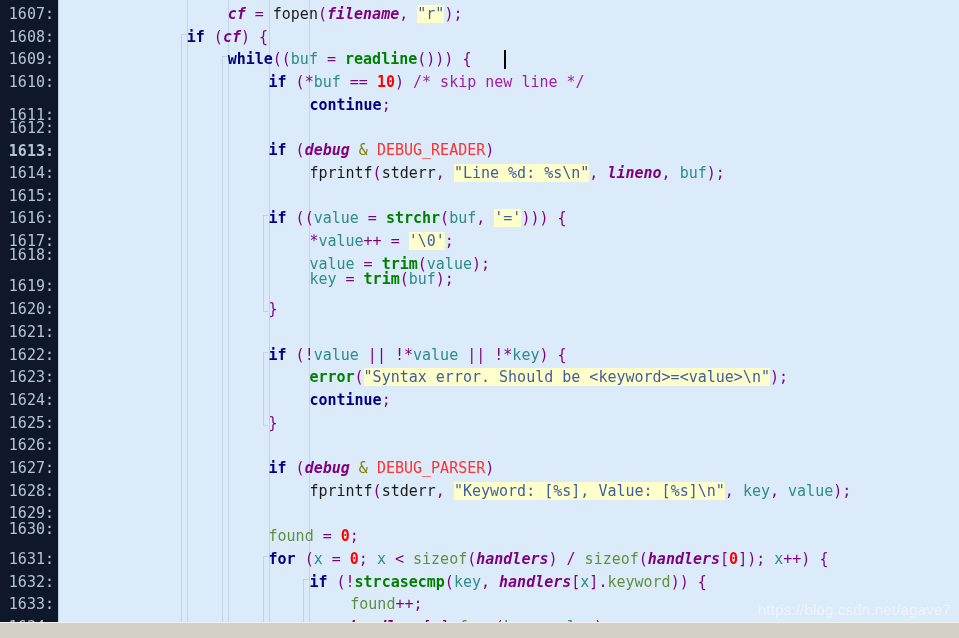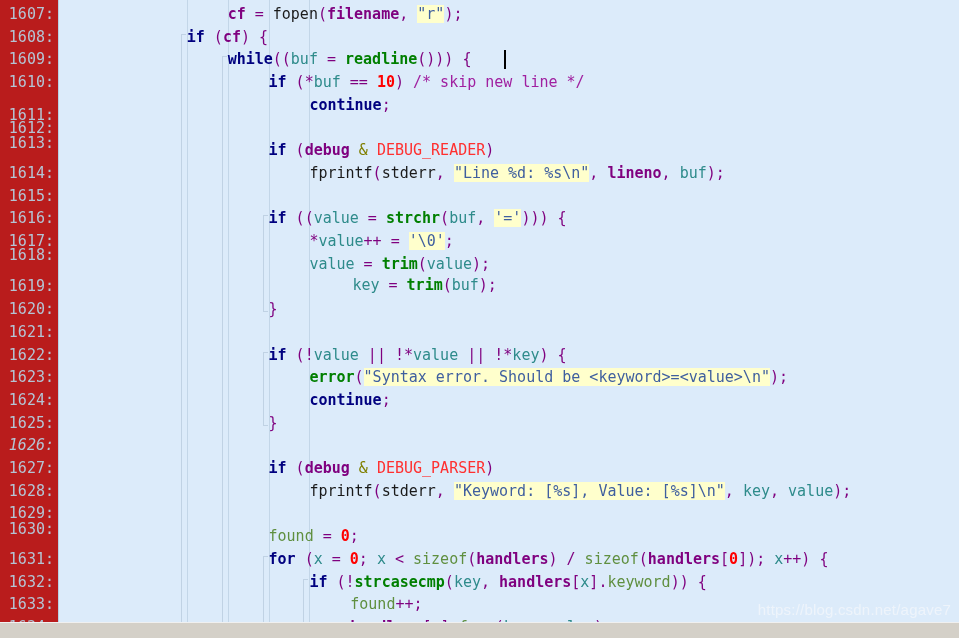--- a/index.html
+++ b/index.html
@@ -16,21 +16,21 @@
     font-size: 15px;
     overflow: hidden;
     box-sizing: border-box;
   }
   
   #gutter {
     position: absolute;
     left: 0; top: 0;
     width: 59px;
     height: 622px;
-    background: #b91c1c;
+    background: #0f172a;
     border-right: 1px solid #b8cfe4;
     box-sizing: border-box;
     padding-left: 27px;
   }
   .lnum {
     position: absolute;
     right: 4px;
     height: 22.7px;
     line-height: 22.7px;
     color: #b4c4d4;
@@ -68,21 +68,21 @@
     position: absolute;
     border-left: 1px solid #c0d2e4;
     border-top: 1px solid #c0d2e4;
     border-bottom: 1px solid #c0d2e4;
     width: 5px;
     box-sizing: border-box;
   }
   
   .kw   { color: #00007f; font-weight: bold; }
   .fn   { color: #007f00; font-weight: bold; }
-  .var  { color: #7f007f; font-weight: bold; }
+  .var  { color: #7f007f; font-weight: bold; font-style: italic; }
   .id   { color: #2e8b8b; }
   .gid  { color: #5f8f3f; }
   .num  { color: #ff0000; font-weight: bold; }
   .str  { color: #3f5f9f; background: #ffffcc; }
   .cmt  { color: #a020a0; }
   .op   { color: #7f007f; }
   .pln  { color: #1a1a1a; }
   .mac  { color: #ff3030; }
   .amp  { color: #7f7f00; }
   
@@ -126,34 +126,34 @@
 
 <div id="editor">
 
   <div id="gutter">
       <div class="lnum" style="top: 3px;">1607:</div>
       <div class="lnum" style="top: 25.7px;">1608:</div>
       <div class="lnum" style="top: 48.4px;">1609:</div>
       <div class="lnum" style="top: 71.1px;">1610:</div>
       <div class="lnum" style="top: 93.8px; margin-top: 10px;">1611:</div>
       <div class="lnum" style="top: 116.5px;">1612:</div>
-      <div class="lnum" style="top: 132px;">1613:</div>
+      <div class="lnum" style="top: 140px; font-weight: bold;">1613:</div>
       <div class="lnum" style="top: 161.9px;">1614:</div>
       <div class="lnum" style="top: 184.6px;">1615:</div>
       <div class="lnum" style="top: 207.3px;">1616:</div>
       <div class="lnum" style="top: 230px;">1617:</div>
       <div class="lnum" style="top: 244px;">1618:</div>
       <div class="lnum" style="top: 275.4px;">1619:</div>
       <div class="lnum" style="top: 298.1px;">1620:</div>
       <div class="lnum" style="top: 320.8px;">1621:</div>
       <div class="lnum" style="top: 343.5px;">1622:</div>
       <div class="lnum" style="top: 366.2px;">1623:</div>
       <div class="lnum" style="top: 388.9px;">1624:</div>
       <div class="lnum" style="top: 411.6px;">1625:</div>
-      <div class="lnum" style="top: 434.3px; font-style: italic;">1626:</div>
+      <div class="lnum" style="top: 434.3px;">1626:</div>
       <div class="lnum" style="top: 457px;">1627:</div>
       <div class="lnum" style="top: 479.7px;">1628:</div>
       <div class="lnum" style="top: 502.4px;">1629:</div>
       <div class="lnum" style="top: 518px;">1630:</div>
       <div class="lnum" style="top: 547.8px;">1631:</div>
       <div class="lnum" style="top: 570.5px;">1632:</div>
       <div class="lnum" style="top: 593.2px;">1633:</div>
       <div class="lnum" style="top: 615.9px;">1634:</div>
     </div>
 
@@ -178,21 +178,21 @@
         <div class="code-line" style="top: 48.4px; left: 167.64px;"><span class="kw">while</span><span class="op">((</span><span class="id">buf</span><span class="pln"> </span><span class="op">=</span><span class="pln"> </span><span class="fn">readline</span><span class="op">()))</span><span class="pln"> </span><span class="op">{</span></div>
         <div class="code-line" style="top: 71.1px; left: 208.52px;"><span class="kw">if</span><span class="pln"> </span><span class="op">(*</span><span class="id">buf</span><span class="pln"> </span><span class="op">==</span><span class="pln"> </span><span class="num">10</span><span class="op">)</span><span class="pln"> </span><span class="cmt">/* skip new line */</span></div>
         <div class="code-line" style="top: 93.8px; left: 249.4px;"><span class="kw">continue</span><span class="op">;</span></div>
         <div class="code-line" style="top: 116.5px; left: 45px;"></div>
         <div class="code-line" style="top: 139.2px; left: 208.52px;"><span class="kw">if</span><span class="pln"> </span><span class="op">(</span><span class="var">debug</span><span class="pln"> </span><span class="amp">&amp;</span><span class="pln"> </span><span class="mac">DEBUG_READER</span><span class="op">)</span></div>
         <div class="code-line" style="top: 161.9px; left: 249.4px;"><span class="pln">fprintf</span><span class="op">(</span><span class="pln">stderr</span><span class="op">,</span><span class="pln"> </span><span class="str">"Line %d: %s\n"</span><span class="op">,</span><span class="pln"> </span><span class="var">lineno</span><span class="op">,</span><span class="pln"> </span><span class="id">buf</span><span class="op">);</span></div>
         <div class="code-line" style="top: 184.6px; left: 45px;"></div>
         <div class="code-line" style="top: 207.3px; left: 208.52px;"><span class="kw">if</span><span class="pln"> </span><span class="op">((</span><span class="id">value</span><span class="pln"> </span><span class="op">=</span><span class="pln"> </span><span class="fn">strchr</span><span class="op">(</span><span class="id">buf</span><span class="op">,</span><span class="pln"> </span><span class="str">'='</span><span class="op">)))</span><span class="pln"> </span><span class="op">{</span></div>
         <div class="code-line" style="top: 230px; left: 249.4px;"><span class="op">*</span><span class="id">value</span><span class="op">++</span><span class="pln"> </span><span class="op">=</span><span class="pln"> </span><span class="str">'\0'</span><span class="op">;</span></div>
         <div class="code-line" style="top: 252.7px; left: 249.4px;"><span class="id">value</span><span class="pln"> </span><span class="op">=</span><span class="pln"> </span><span class="fn">trim</span><span class="op">(</span><span class="id">value</span><span class="op">);</span></div>
-        <div class="code-line" style="top: 274px; left: 249.4px; padding-left: 43px;"><span class="id">key</span><span class="pln"> </span><span class="op">=</span><span class="pln"> </span><span class="fn">trim</span><span class="op">(</span><span class="id">buf</span><span class="op">);</span></div>
+        <div class="code-line" style="top: 268px; left: 249.4px;"><span class="id">key</span><span class="pln"> </span><span class="op">=</span><span class="pln"> </span><span class="fn">trim</span><span class="op">(</span><span class="id">buf</span><span class="op">);</span></div>
         <div class="code-line" style="top: 298.1px; left: 208.52px;"><span class="op">}</span></div>
         <div class="code-line" style="top: 320.8px; left: 45px;"></div>
         <div class="code-line" style="top: 343.5px; left: 208.52px;"><span class="kw">if</span><span class="pln"> </span><span class="op">(!</span><span class="id">value</span><span class="pln"> </span><span class="op">||</span><span class="pln"> </span><span class="op">!*</span><span class="id">value</span><span class="pln"> </span><span class="op">||</span><span class="pln"> </span><span class="op">!*</span><span class="id">key</span><span class="op">)</span><span class="pln"> </span><span class="op">{</span></div>
         <div class="code-line" style="top: 366.2px; left: 249.4px;"><span class="fn">error</span><span class="op">(</span><span class="str">"Syntax error. Should be &lt;keyword&gt;=&lt;value&gt;\n"</span><span class="op">);</span></div>
         <div class="code-line" style="top: 388.9px; left: 249.4px;"><span class="kw">continue</span><span class="op">;</span></div>
         <div class="code-line" style="top: 411.6px; left: 208.52px;"><span class="op">}</span></div>
         <div class="code-line" style="top: 434.3px; left: 45px;"></div>
         <div class="code-line" style="top: 457px; left: 208.52px;"><span class="kw">if</span><span class="pln"> </span><span class="op">(</span><span class="var">debug</span><span class="pln"> </span><span class="amp">&amp;</span><span class="pln"> </span><span class="mac">DEBUG_PARSER</span><span class="op">)</span></div>
         <div class="code-line" style="top: 479.7px; left: 249.4px;"><span class="pln">fprintf</span><span class="op">(</span><span class="pln">stderr</span><span class="op">,</span><span class="pln"> </span><span class="str">"Keyword: [%s], Value: [%s]\n"</span><span class="op">,</span><span class="pln"> </span><span class="id">key</span><span class="op">,</span><span class="pln"> </span><span class="id">value</span><span class="op">);</span></div>
         <div class="code-line" style="top: 502.4px; left: 45px;"></div>

